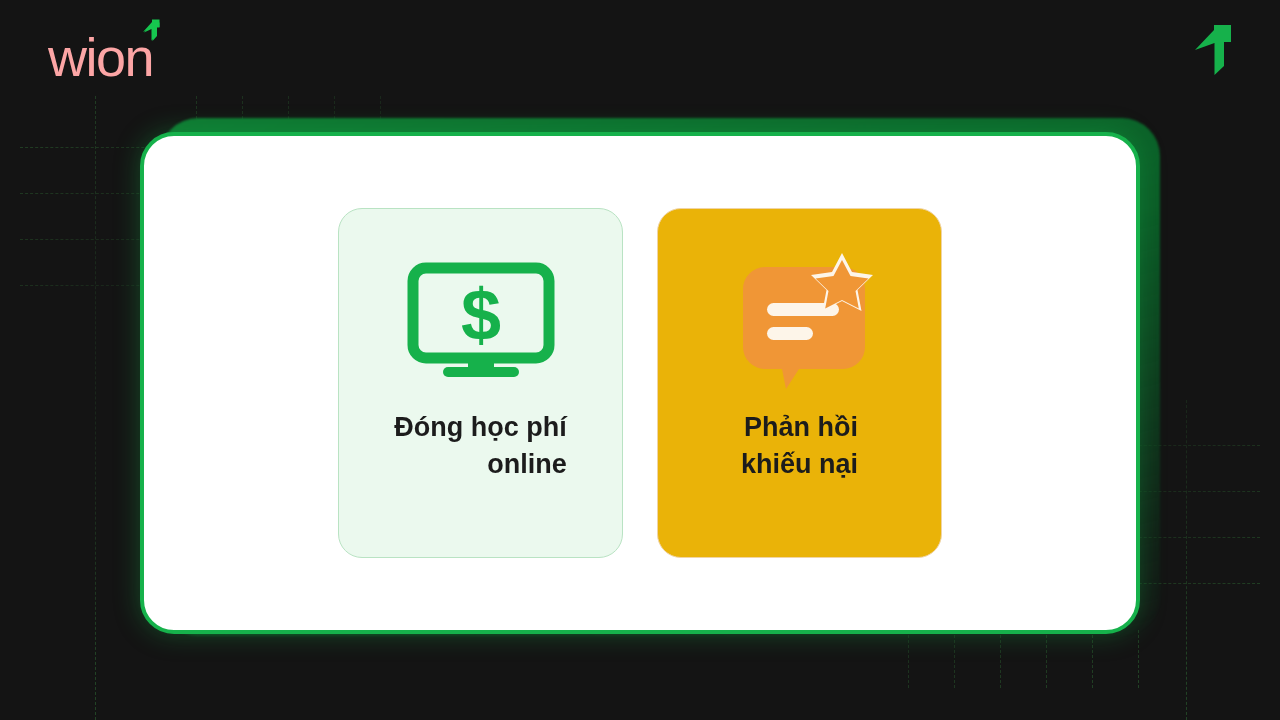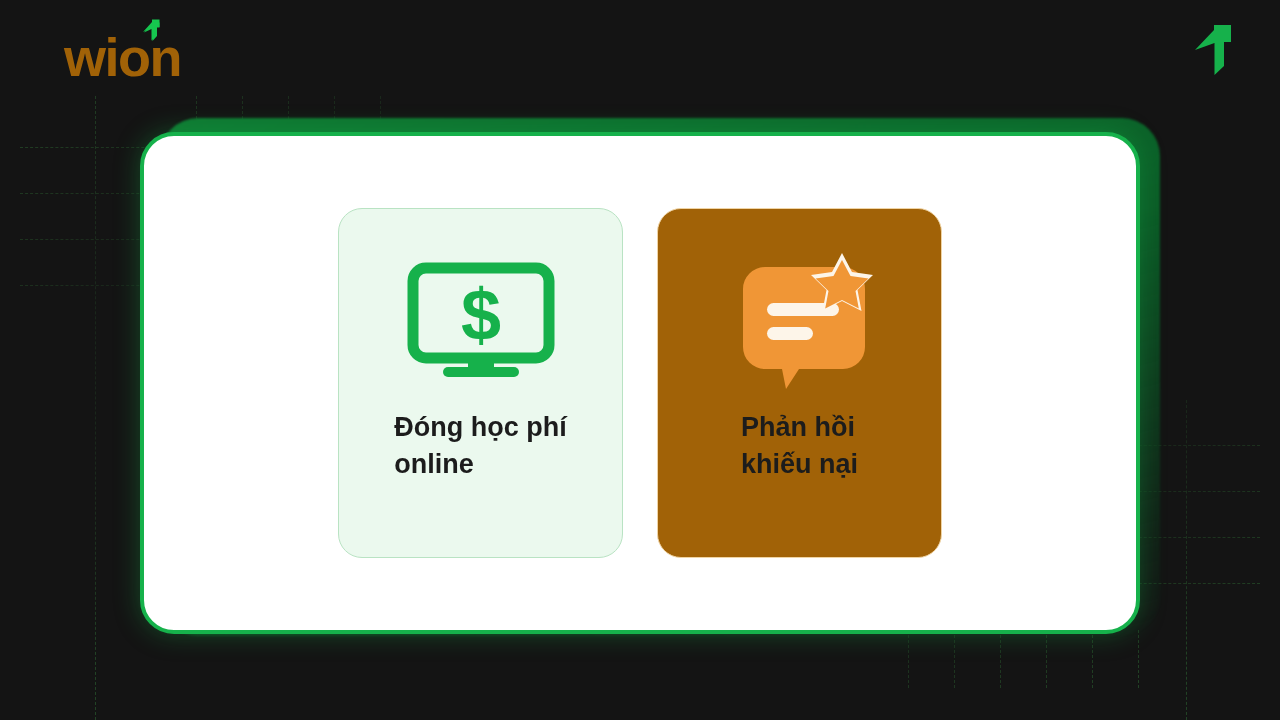--- a/index.html
+++ b/index.html
@@ -45,27 +45,26 @@
 
   
   .logo {
     position: absolute;
     left: 48px;
     top: 30px;
     display: flex;
     align-items: flex-start;
   }
   .logo-word {
-    color: #a16207;
+    color: #fca5a5;
     font-size: 54px;
-    font-weight: 700;
+    font-weight: 400;
     letter-spacing: -1.5px;
     line-height: 1;
     position: relative;
-    margin-left: 16px;
   }
   .logo-mark {
     position: absolute;
     left: 93px;
     top: -11px;
     width: 20px;
     height: 22px;
   }
 
   .brand-mark {
@@ -112,34 +111,34 @@
     display: flex;
     flex-direction: column;
     align-items: center;
     padding-top: 52px;
   }
   .card.green {
     background: #ebf9ee;
     border: 1px solid #b9e3c3;
   }
   .card.orange {
-    background: #a16207;
+    background: #eab308;
     border: 1px solid #f0d4a4;
   }
 
   .card-icon {
     height: 120px;
     display: flex;
     align-items: center;
     justify-content: center;
   }
 
   .card-label {
     margin-top: 28px;
-    text-align: left;
+    text-align: right;
     color: #1c1c1c;
     font-size: 27px;
     font-weight: 700;
     line-height: 1.38;
     white-space: pre-line;
     padding: 0 14px;
   }
 </style>
 </head>
 <body>

